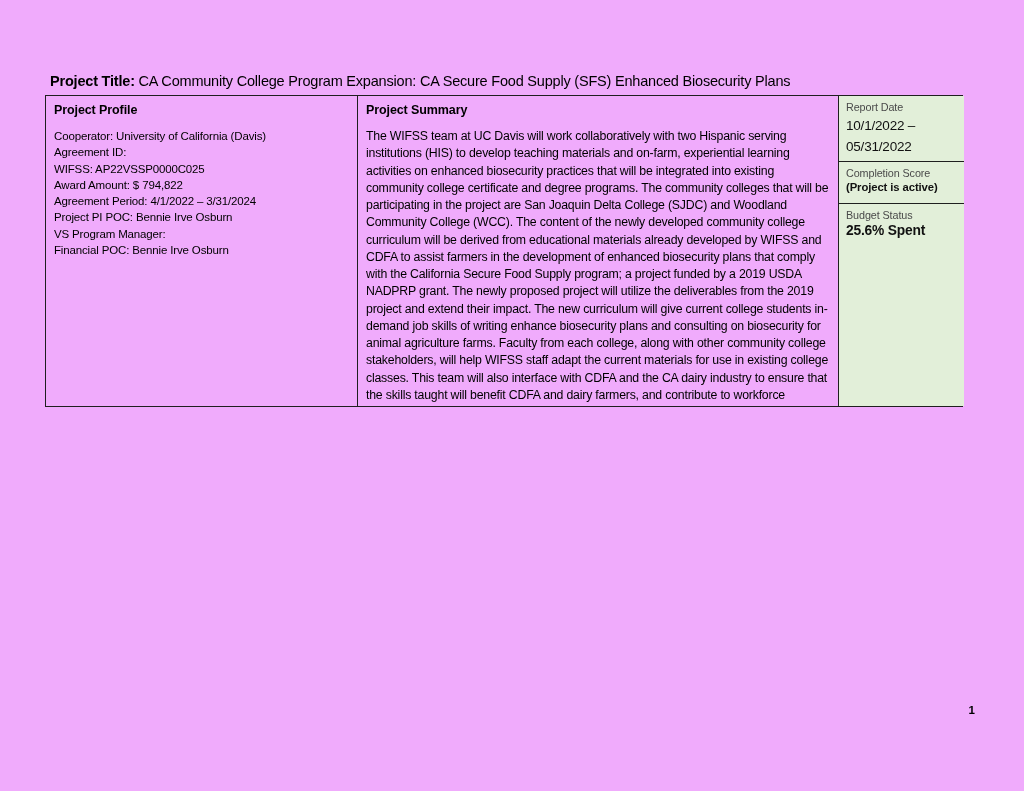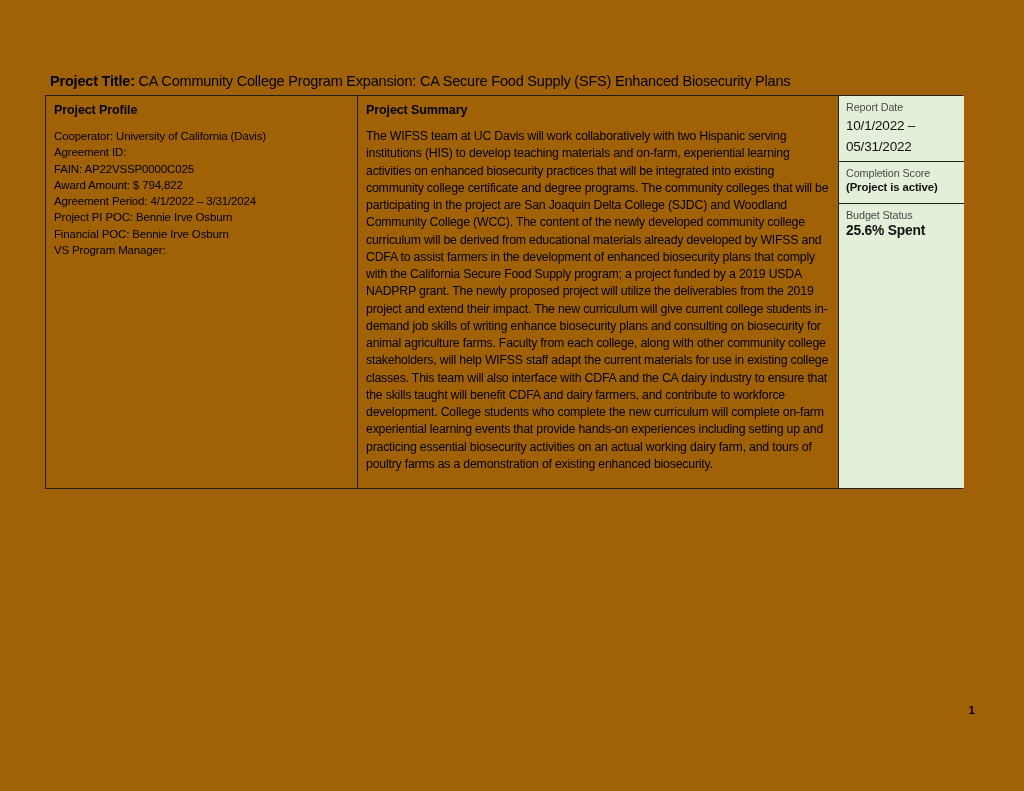--- a/index.html
+++ b/index.html
@@ -6,37 +6,37 @@
   html, body {
     width: 1024px; height: 791px;
     background: #ffffff;
     font-family: "Liberation Sans", sans-serif;
     color: #000000;
     overflow: hidden;
   }
   .page {
     position: relative;
     width: 1024px; height: 791px;
-    background: #a16207;
+    background: #f0abfc;
   }
   .doc-title {
     position: absolute;
     left: 50px; top: 73px;
     width: 930px;
     font-size: 14.5px;
     letter-spacing: -0.2px;
     white-space: nowrap;
   }
   .doc-title .t-label { font-weight: bold; }
   .doc-title .t-text { font-weight: normal; }
 
   .report-table {
     position: absolute;
     left: 45px; top: 95px;
-    width: 918px; height: 394px;
+    width: 918px; height: 312px;
     border: 1px solid #1f1f1f;
     display: grid;
     grid-template-columns: 312px 481px 125px;
   }
   .col { height: 100%; overflow: hidden; }
   .col-profile { border-right: 1px solid #1f1f1f; padding: 7px 8px 6px 8px; }
   .col-summary { border-right: 1px solid #1f1f1f; padding: 7px 6px 6px 8px; }
   .col-status {
     display: grid;
     grid-template-rows: 65px 42px auto;
@@ -105,26 +105,26 @@
   <div class="doc-title">
     <span class="t-label">Project Title:</span><span class="t-text"> CA Community College Program Expansion: CA Secure Food Supply (SFS) Enhanced Biosecurity Plans</span>
   </div>
 
   <div class="report-table">
 
     <div class="col col-profile">
       <div class="cell-header">Project Profile</div>
       <div class="profile-line">Cooperator: University of California (Davis)</div>
       <div class="profile-line">Agreement ID:</div>
-      <div class="profile-line">FAIN: AP22VSSP0000C025</div>
+      <div class="profile-line">WIFSS: AP22VSSP0000C025</div>
       <div class="profile-line">Award Amount: $ 794,822</div>
       <div class="profile-line">Agreement Period: 4/1/2022 – 3/31/2024</div>
       <div class="profile-line">Project PI POC: Bennie Irve Osburn</div>
+      <div class="profile-line">VS Program Manager:</div>
       <div class="profile-line">Financial POC: Bennie Irve Osburn</div>
-      <div class="profile-line">VS Program Manager:</div>
     </div>
 
     <div class="col col-summary">
       <div class="cell-header">Project Summary</div>
       <div class="summary-body">The WIFSS team at UC Davis will work collaboratively with two Hispanic serving institutions (HIS) to develop teaching materials and on-farm, experiential learning activities on enhanced biosecurity practices that will be integrated into existing community college certificate and degree programs. The community colleges that will be participating in the project are San Joaquin Delta College (SJDC) and Woodland Community College (WCC). The content of the newly developed community college curriculum will be derived from educational materials already developed by WIFSS and CDFA to assist farmers in the development of enhanced biosecurity plans that comply with the California Secure Food Supply program; a project funded by a 2019 USDA NADPRP grant. The newly proposed project will utilize the deliverables from the 2019 project and extend their impact. The new curriculum will give current college students in-demand job skills of writing enhance biosecurity plans and consulting on biosecurity for animal agriculture farms. Faculty from each college, along with other community college stakeholders, will help WIFSS staff adapt the current materials for use in existing college classes. This team will also interface with CDFA and the CA dairy industry to ensure that the skills taught will benefit CDFA and dairy farmers, and contribute to workforce development. College students who complete the new curriculum will complete on-farm experiential learning events that provide hands-on experiences including setting up and practicing essential biosecurity activities on an actual working dairy farm, and tours of poultry farms as a demonstration of existing enhanced biosecurity.</div>
     </div>
 
     <div class="col col-status">
       <div class="status-cell">
         <div class="status-label">Report Date</div>

